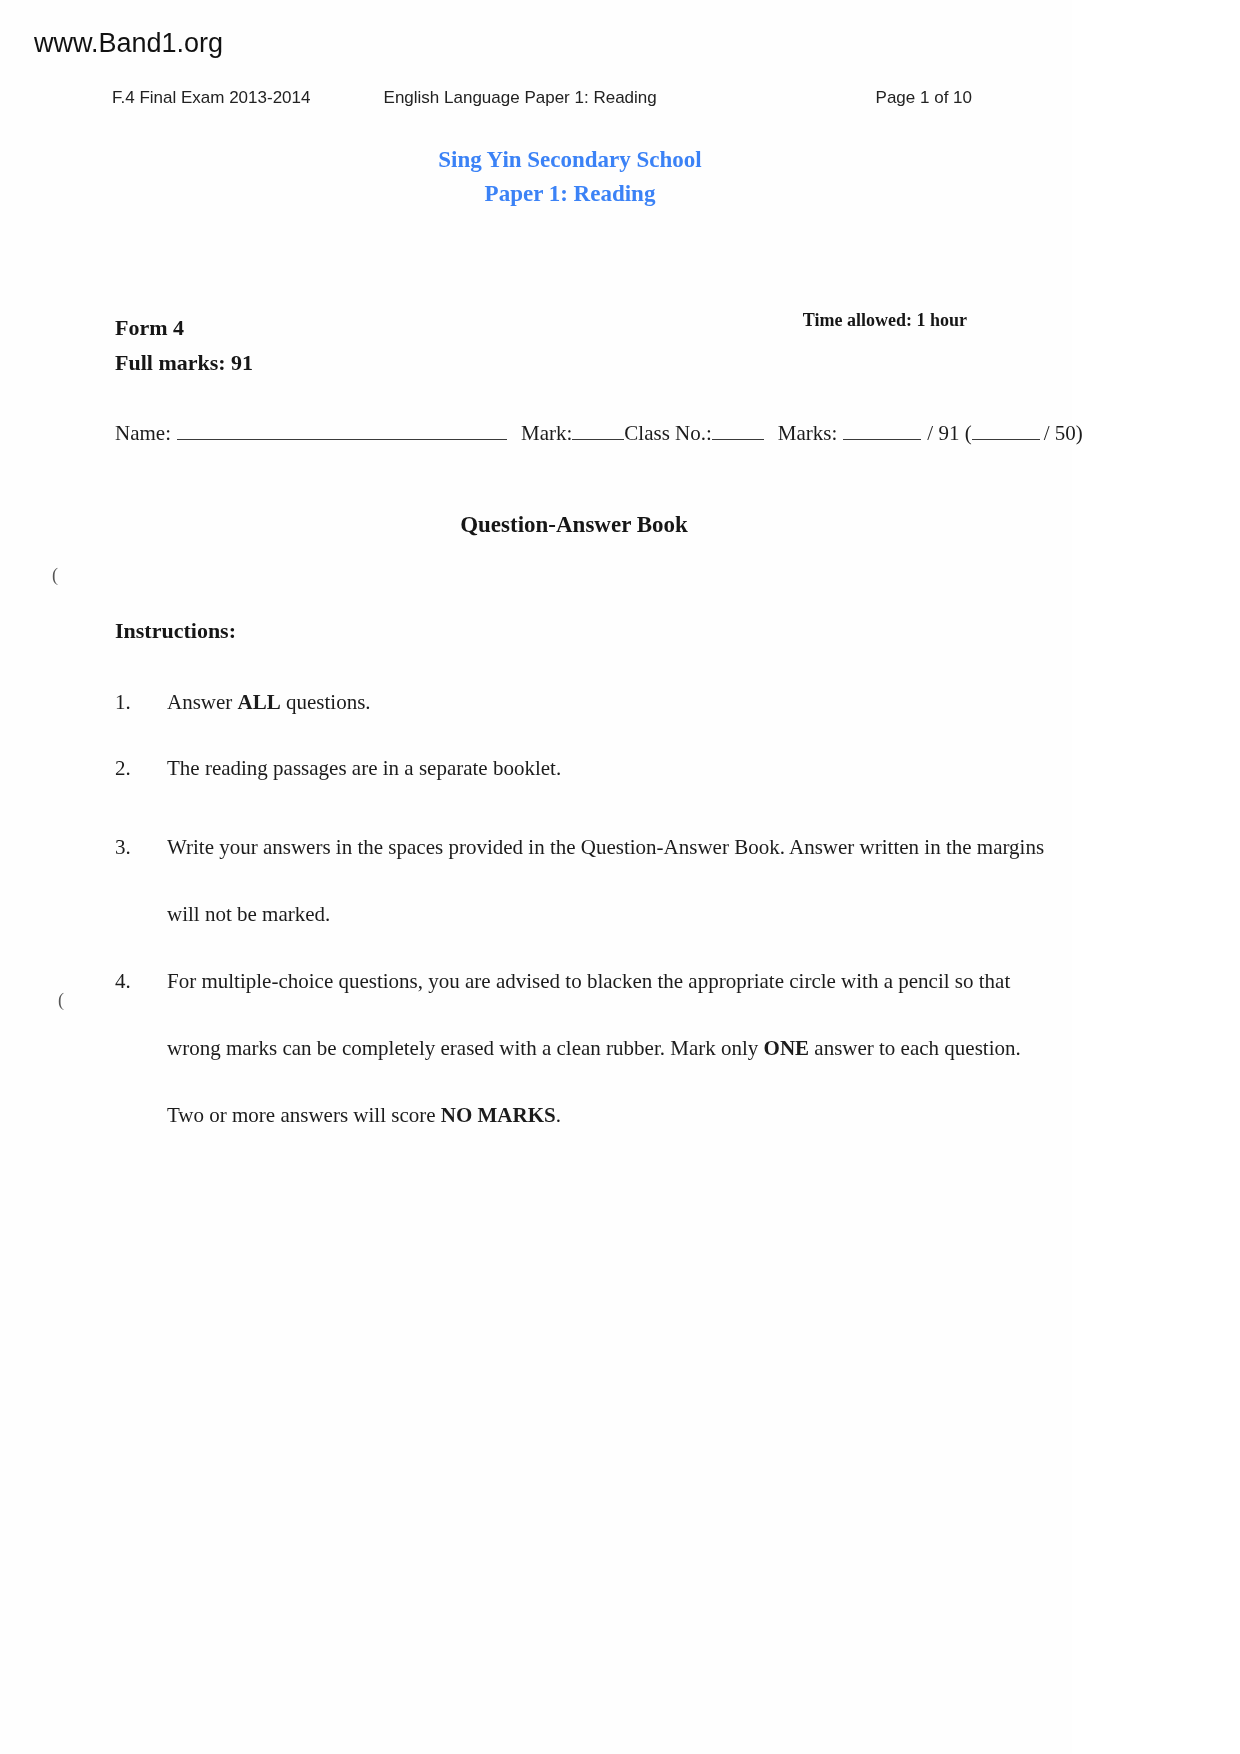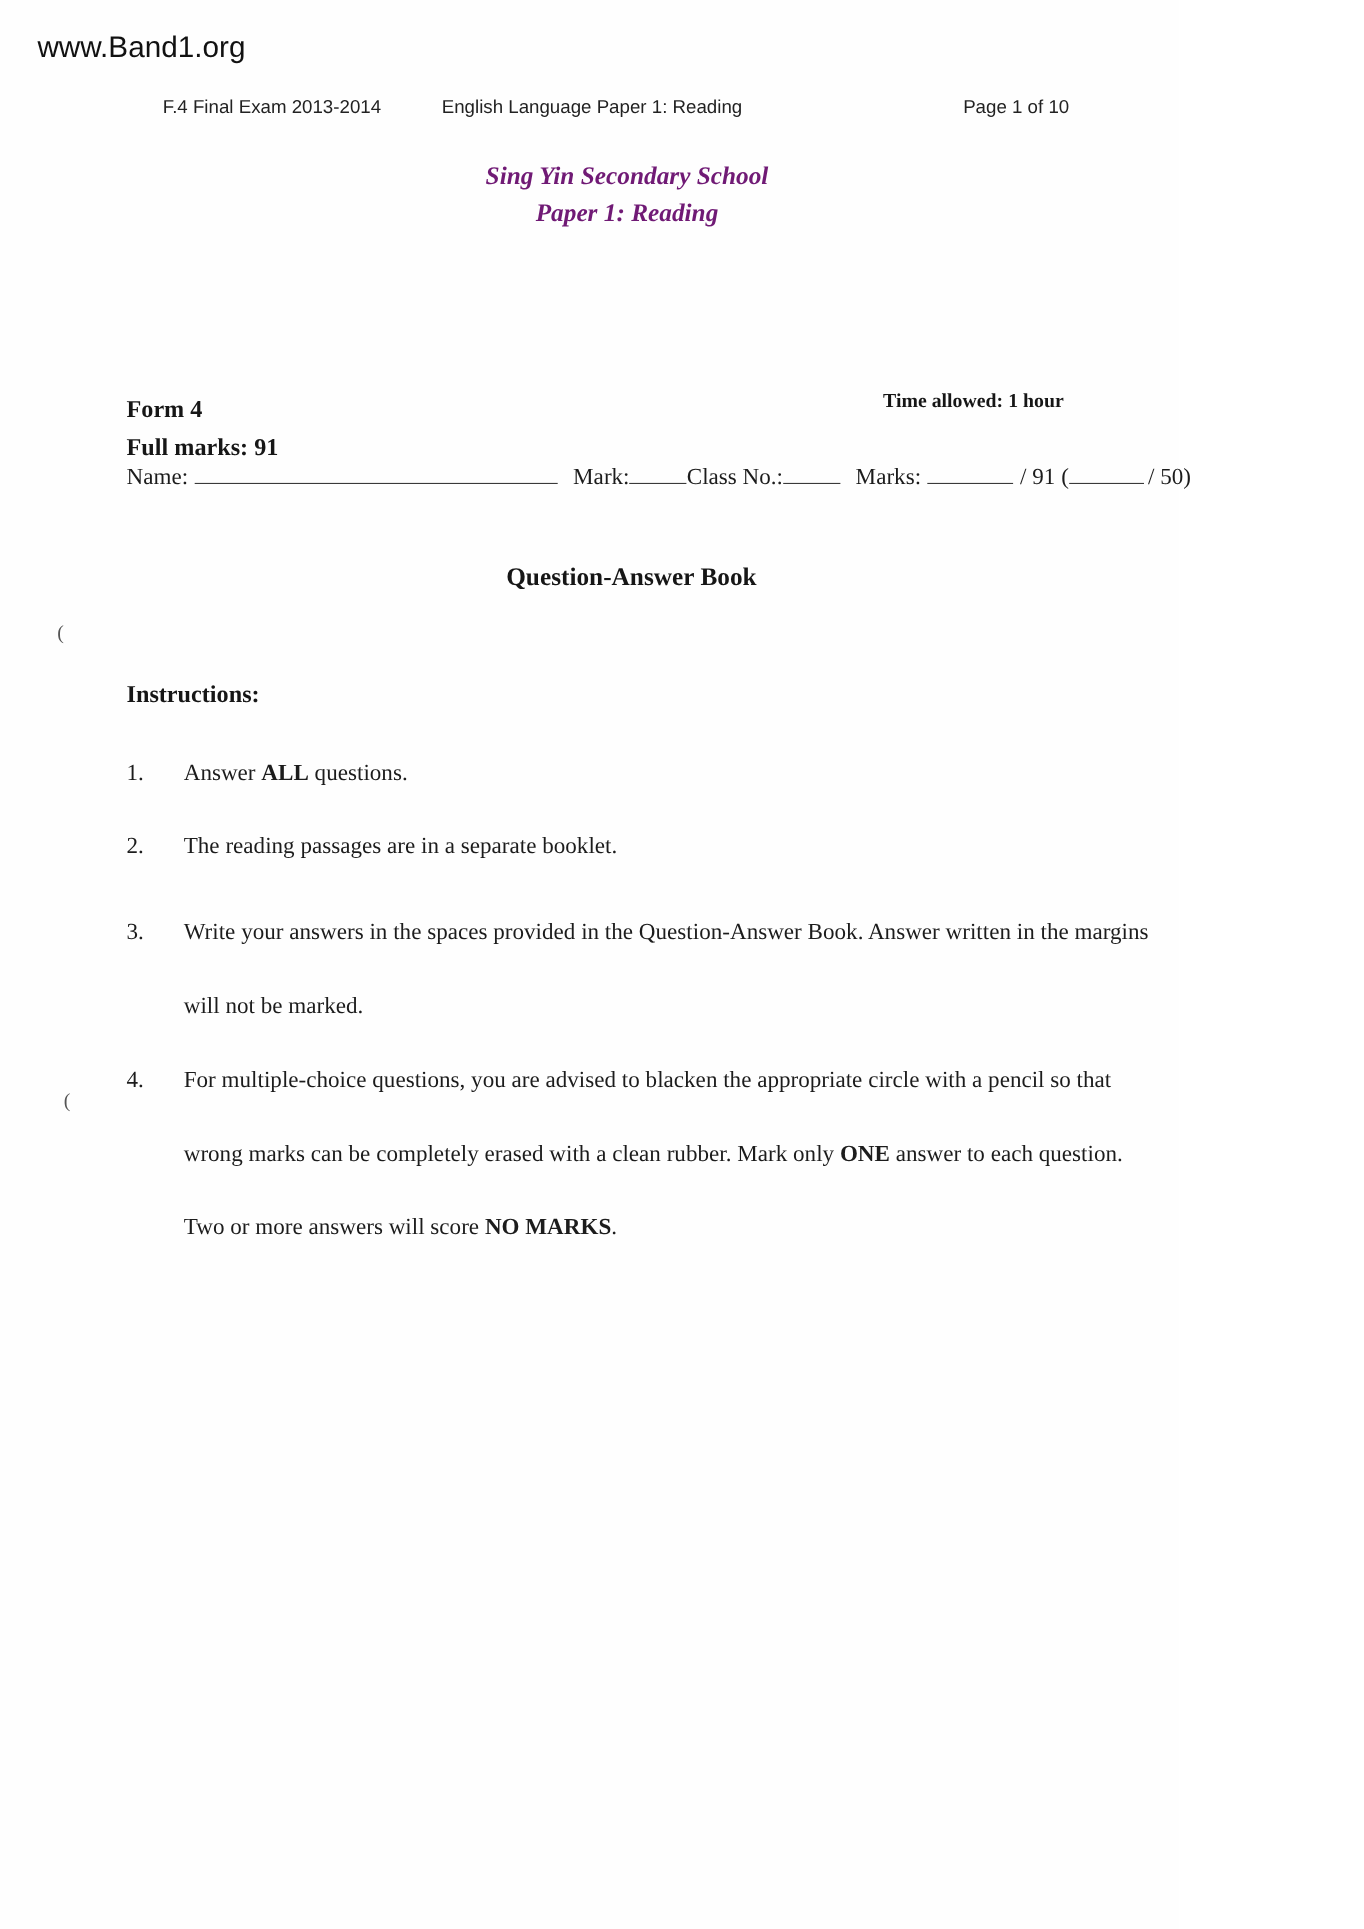--- a/index.html
+++ b/index.html
@@ -30,42 +30,39 @@
     position: absolute;
     top: 88px;
     left: 112px;
     right: 100px;
     display: flex;
     justify-content: space-between;
     align-items: baseline;
     font-family: "Liberation Sans", sans-serif;
     font-size: 17px;
     color: #222;
-    margin-left: 36px;
   }
   .header-center { position: absolute; left: 50%; transform: translateX(-58%); }
   .header-row { height: 24px; }
   .title-block {
     position: absolute;
     top: 143px;
     left: 0;
     width: 1140px;
     text-align: center;
     font-weight: bold;
     font-size: 23px;
     line-height: 34px;
-    color: #701a75;
-    font-style: italic;
+    color: #3b82f6;
   }
   .meta-row {
     position: absolute;
     top: 310px;
     left: 115px;
     right: 105px;
-    margin-top: 44px;
   }
   .meta-left { font-weight: bold; font-size: 22px; line-height: 35px; color: #161616; }
   .meta-right {
     position: absolute;
     top: 0;
     right: 0;
     font-weight: bold;
     font-size: 18px;
     color: #161616;
   }

